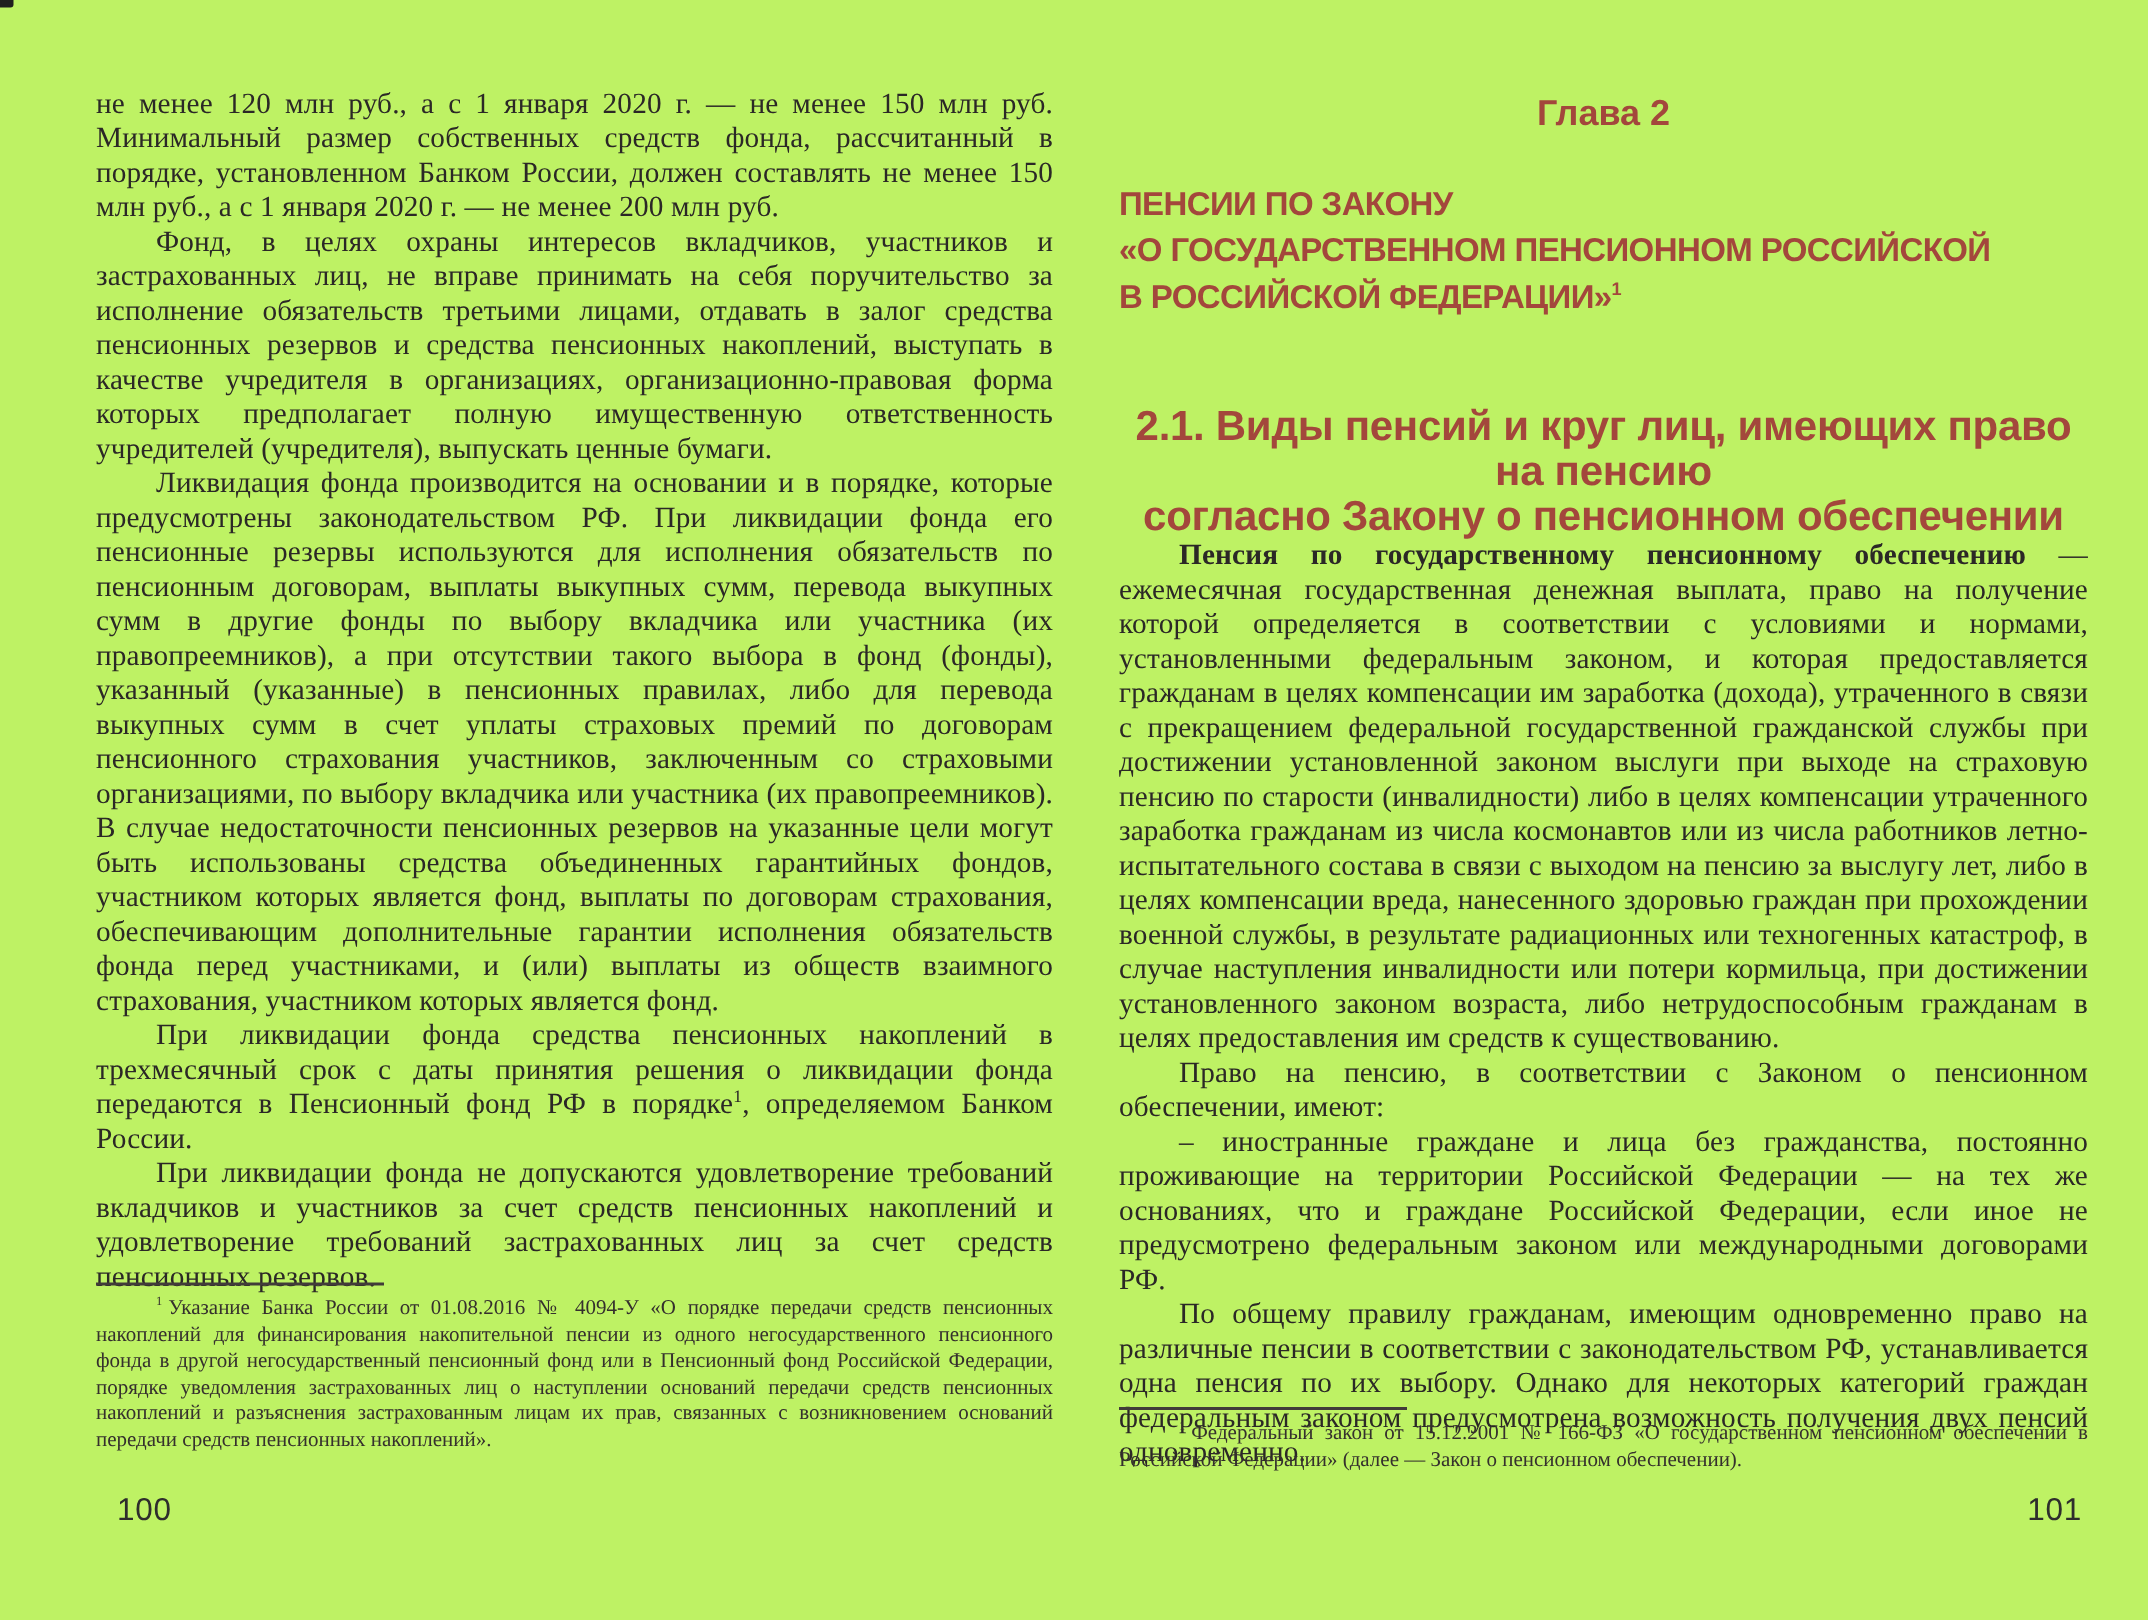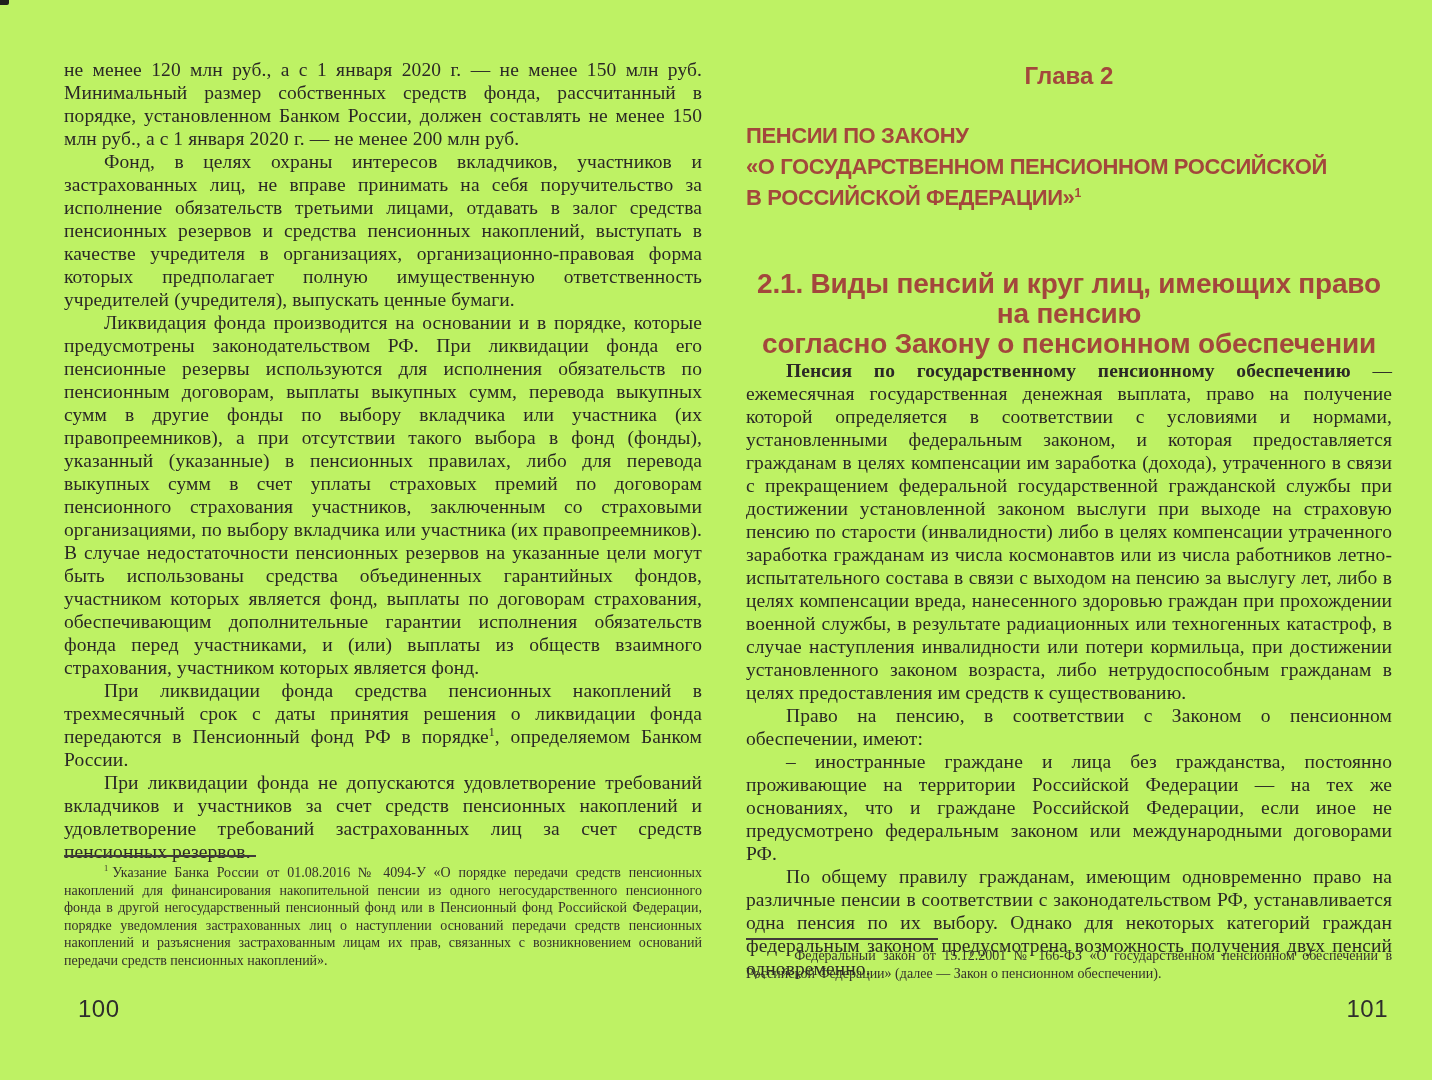--- a/index.html
+++ b/index.html
@@ -49,21 +49,21 @@
     line-height:17.6px;
     text-align:justify;
     text-indent:40px;
     color:#35302d;
   }
   .footnote .sup{margin-right:4px;}
 
   .page-number{
     position:absolute;top:995px;
     font-family:"Liberation Sans","DejaVu Sans",sans-serif;
-    font-size:24px;
+    font-size:21px;
     color:#2e2d2c;
     letter-spacing:0.5px;
   }
   .page-number.left{left:78px;}
   .page-number.right{right:44px;}
 
   .chapter-label{
     margin:4px 0 0 0;
     text-align:center;
     font-family:"Liberation Sans","DejaVu Sans",sans-serif;

